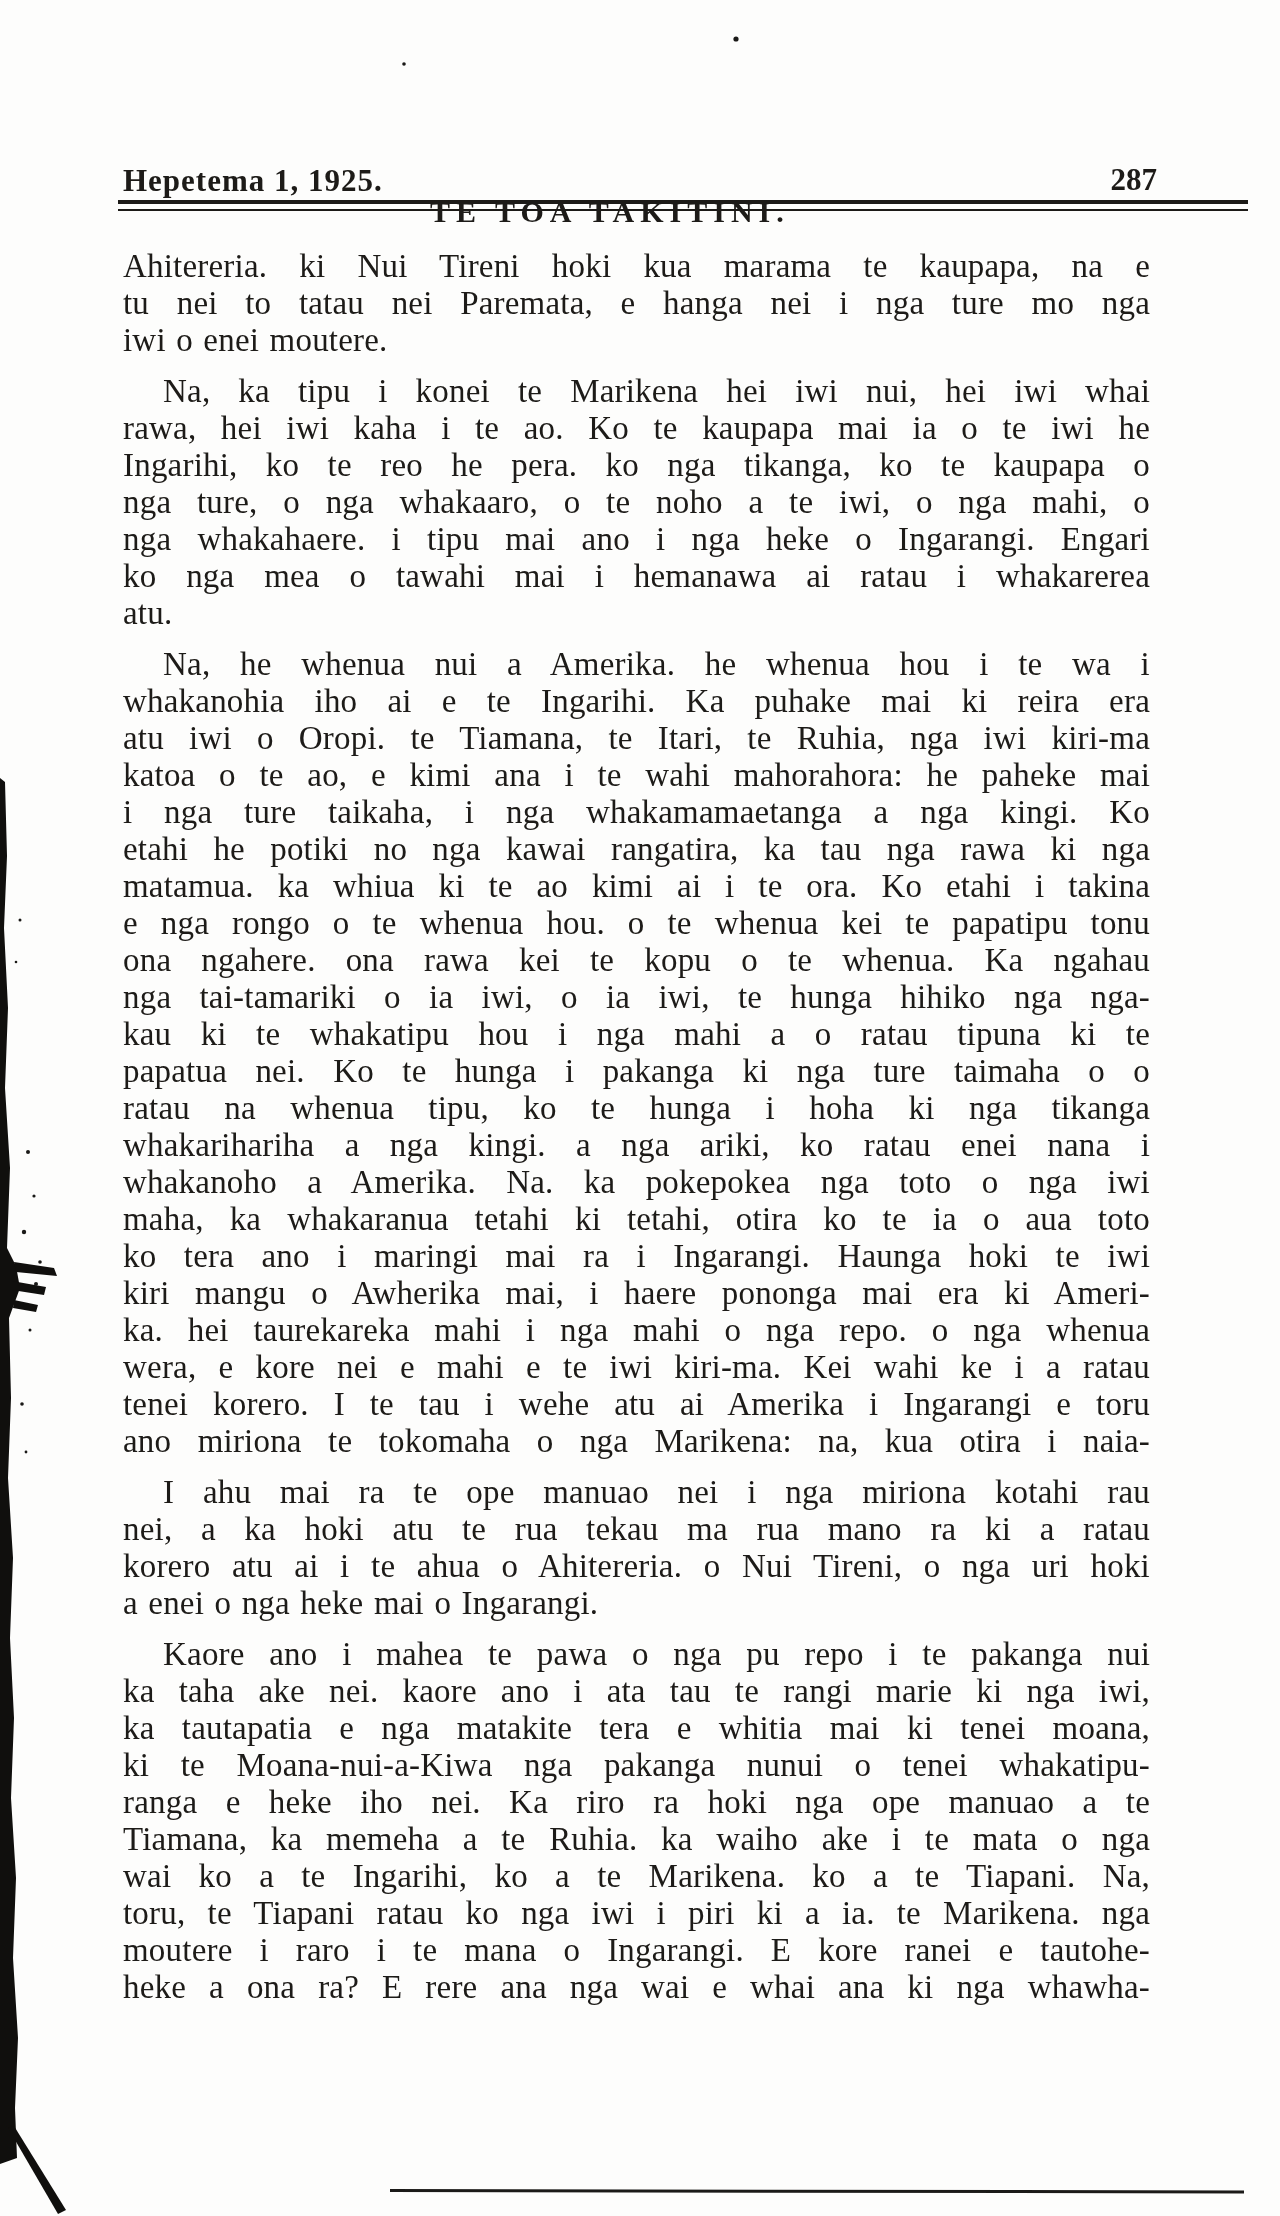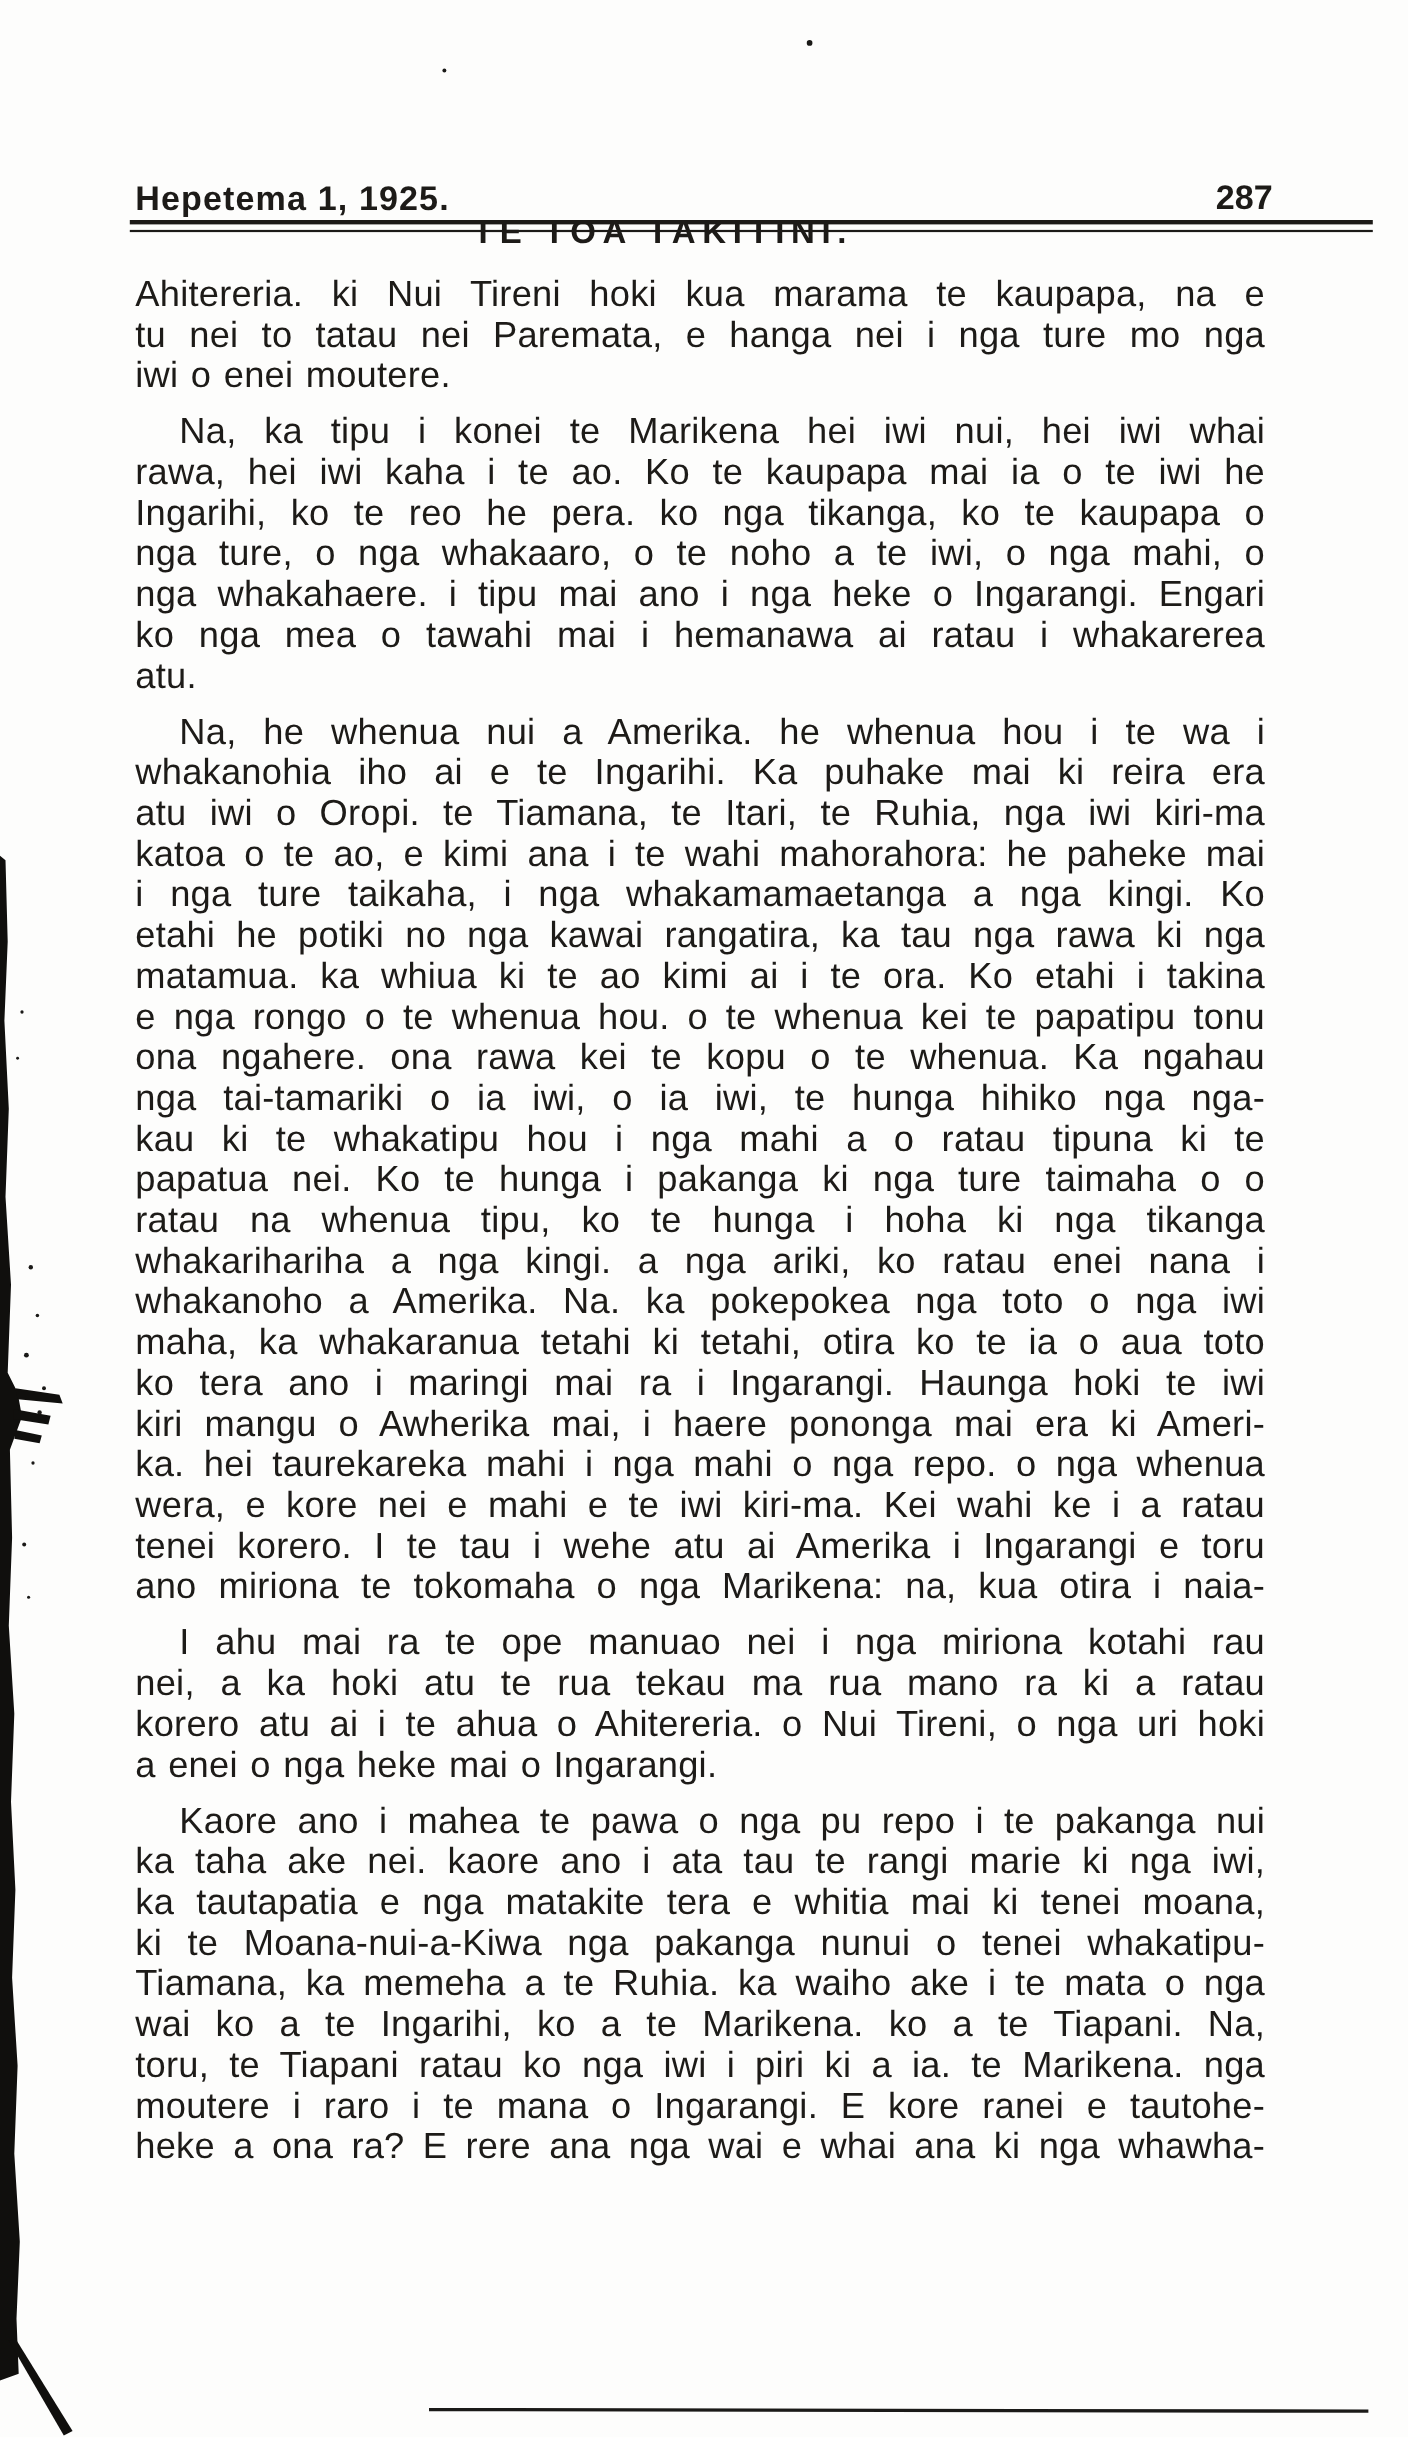--- a/index.html
+++ b/index.html
@@ -5,21 +5,21 @@
   html, body {
     margin: 0;
     padding: 0;
     background: #ffffff;
   }
   .page {
     position: relative;
     width: 1280px;
     height: 2216px;
     background: #fdfdfc;
-    font-family: Liberation Sans, sans-serif;
+    font-family: Liberation Serif, serif;
     color: #1d1b18;
     overflow: hidden;
   }
 
   
   .header-date {
     position: absolute;
     left: 123px;
     top: 163px;
     font-size: 31px;
@@ -155,20 +155,21 @@
         <div class="line">I ahu mai ra te ope manuao nei i nga miriona kotahi rau</div>
         <div class="line">nei, a ka hoki atu te rua tekau ma rua mano ra ki a ratau</div>
         <div class="line">korero atu ai i te ahua o Ahitereria. o Nui Tireni, o nga uri hoki</div>
         <div class="line lastline">a enei o nga heke mai o Ingarangi.</div>
       </div>
       <div class="para indent">
         <div class="line">Kaore ano i mahea te pawa o nga pu repo i te pakanga nui</div>
         <div class="line">ka taha ake nei. kaore ano i ata tau te rangi marie ki nga iwi,</div>
         <div class="line">ka tautapatia e nga matakite tera e whitia mai ki tenei moana,</div>
         <div class="line">ki te Moana-nui-a-Kiwa nga pakanga nunui o tenei whakatipu-</div>
+        <div class="line">ranga e heke iho nei. Ka riro ra hoki nga ope manuao a te</div>
         <div class="line">Tiamana, ka memeha a te Ruhia. ka waiho ake i te mata o nga</div>
         <div class="line">wai ko a te Ingarihi, ko a te Marikena. ko a te Tiapani. Na,</div>
         <div class="line">toru, te Tiapani ratau ko nga iwi i piri ki a ia. te Marikena. nga</div>
         <div class="line">moutere i raro i te mana o Ingarangi. E kore ranei e tautohe-</div>
         <div class="line">heke a ona ra? E rere ana nga wai e whai ana ki nga whawha-</div>
       </div>
     </div>
 
   <svg class="artifacts" width="1280" height="2216" viewBox="0 0 1280 2216">
 

